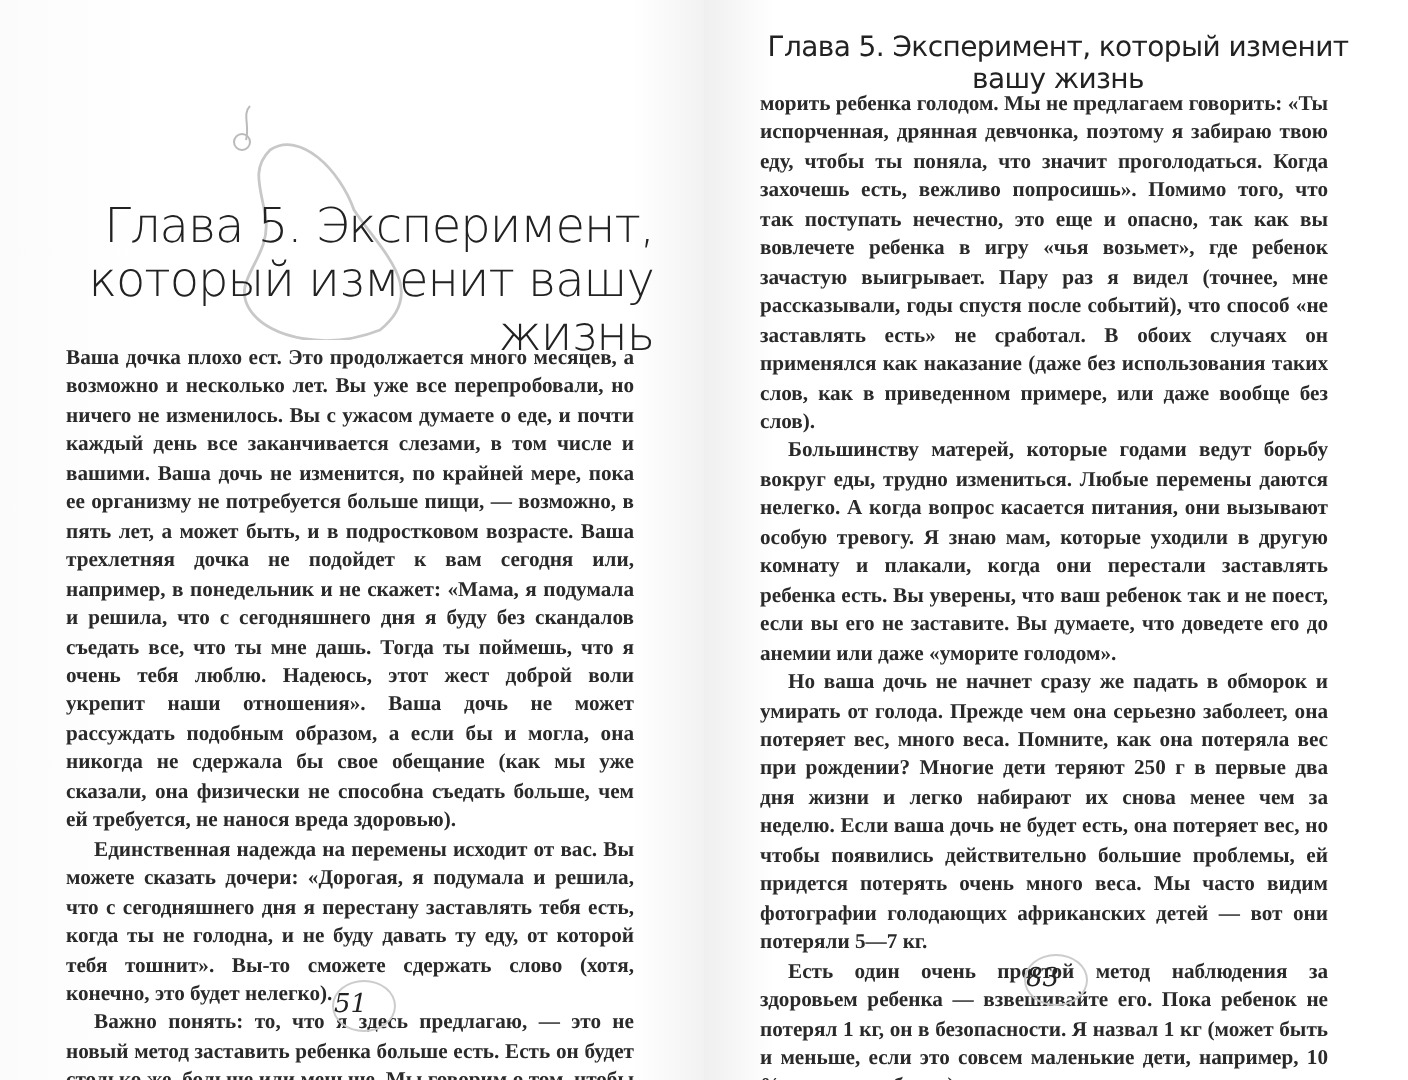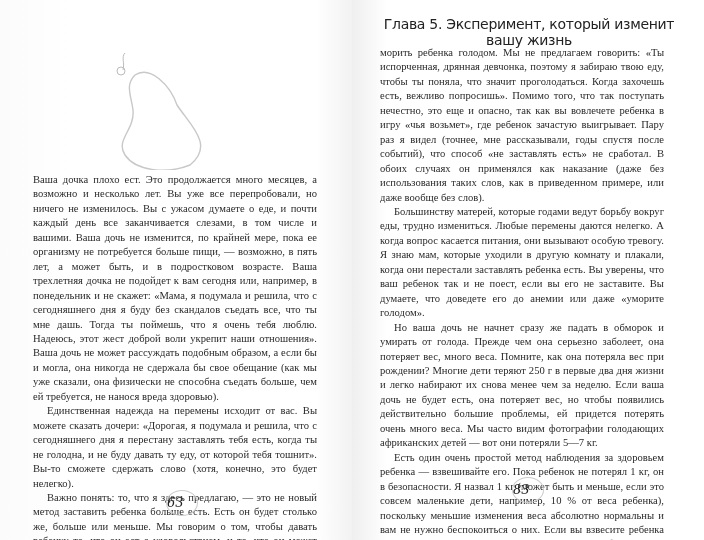--- a/index.html
+++ b/index.html
@@ -7,46 +7,50 @@
          font-family:"Liberation Serif", "DejaVu Serif", serif; color:#222; }
   .page { position:absolute; top:0; height:540px; }
   .page-left { left:0; width:352px; background:linear-gradient(to right,#fbfbfb,#fff 20%,#fff 90%,#f2f2f2); }
   .page-right { left:352px; width:352px; background:linear-gradient(to right,#efefef,#fff 10%,#fff); }
   .pear { position:absolute; left:95px; top:45px; width:120px; height:125px; }
   .chapter-title { position:absolute; right:25px; top:100px; text-align:right;
     font-family:"DejaVu Sans", sans-serif; font-weight:300; font-size:24px; line-height:27px; color:#222; letter-spacing:-0.5px; }
   .body-text { position:absolute; font-size:10.6px; line-height:14.45px; text-align:justify; color:#2a2a2a; }
   .left-text { left:33px; top:173px; width:284px; }
   .right-text { left:28px; top:46px; width:284px; }
-  .body-text p { margin:0; text-indent:0; }
+  .body-text p { margin:0; text-indent:0;font-weight:bold; }
   .body-text p.indent { text-indent:14px; }
   .running-head { position:absolute; left:12px; top:16px; width:330px; text-align:center;
      font-family:"DejaVu Sans", sans-serif; font-size:14px; color:#222; letter-spacing:-0.3px; }
   .page-num { position:absolute; top:490px; width:30px; height:24px; border-radius:50%;
      border:1px solid #ccc; font-family:"DejaVu Serif", serif; font-style:italic; font-size:13px;
      text-align:left; line-height:24px; color:#222; }
   .left-num { left:166px; }
   .right-num { left:160px; top:477px; }
 </style>
 </head>
 <body>
 
 <div class="page page-left">
   <svg class="pear" viewBox="0 0 120 125">
     <path d="M40 30 C 55 20, 75 40, 82 60 C 95 80, 120 100, 95 120 C 70 130, 40 125, 30 110 C 20 95, 40 85, 38 65 C 36 50, 30 40, 40 30 Z" fill="none" stroke="#c8c8c8" stroke-width="1.4"></path>
     <path d="M28 25 C 30 18, 26 12, 30 8" fill="none" stroke="#bbb" stroke-width="1"></path>
     <circle cx="26" cy="26" r="4" fill="none" stroke="#bbb" stroke-width="1"></circle>
   </svg>
+  <div class="chapter-title">
+    <div>Глава 5. Эксперимент,</div>
+    <div>который изменит вашу жизнь</div>
+  </div>
   <div class="body-text left-text">
     <p>Ваша дочка плохо ест. Это продолжается много месяцев, а возможно и несколько лет. Вы уже все перепробовали, но ничего не изменилось. Вы с ужасом думаете о еде, и почти каждый день все заканчивается слезами, в том числе и вашими. Ваша дочь не изменится, по крайней мере, пока ее организму не потребуется больше пищи, — возможно, в пять лет, а может быть, и в подростковом возрасте. Ваша трехлетняя дочка не подойдет к вам сегодня или, например, в понедельник и не скажет: «Мама, я подумала и решила, что с сегодняшнего дня я буду без скандалов съедать все, что ты мне дашь. Тогда ты поймешь, что я очень тебя люблю. Надеюсь, этот жест доброй воли укрепит наши отношения». Ваша дочь не может рассуждать подобным образом, а если бы и могла, она никогда не сдержала бы свое обещание (как мы уже сказали, она физически не способна съедать больше, чем ей требуется, не нанося вреда здоровью).</p>
     <p class="indent">Единственная надежда на перемены исходит от вас. Вы можете сказать дочери: «Дорогая, я подумала и решила, что с сегодняшнего дня я перестану заставлять тебя есть, когда ты не голодна, и не буду давать ту еду, от которой тебя тошнит». Вы-то сможете сдержать слово (хотя, конечно, это будет нелегко).</p>
     <p class="indent">Важно понять: то, что я здесь предлагаю, — это не новый метод заставить ребенка больше есть. Есть он будет столько же, больше или меньше. Мы говорим о том, чтобы давать ребенку то, что он ест с удовольствием, и то, что он может съесть за разумный срок, а не после двух часов слез, борьбы и рвоты.</p>
 
   </div>
-  <div class="page-num left-num">63</div>
+  <div class="page-num left-num">51</div>
 </div>
 
 <div class="page page-right">
   <div class="running-head">Глава 5. Эксперимент, который изменит вашу жизнь</div>
   <div class="body-text right-text">
     <p>морить ребенка голодом. Мы не предлагаем говорить: «Ты испорченная, дрянная девчонка, поэтому я забираю твою еду, чтобы ты поняла, что значит проголодаться. Когда захочешь есть, вежливо попросишь». Помимо того, что так поступать нечестно, это еще и опасно, так как вы вовлечете ребенка в игру «чья возьмет», где ребенок зачастую выигрывает. Пару раз я видел (точнее, мне рассказывали, годы спустя после событий), что способ «не заставлять есть» не сработал. В обоих случаях он применялся как наказание (даже без использования таких слов, как в приведенном примере, или даже вообще без слов).</p>
     <p class="indent">Большинству матерей, которые годами ведут борьбу вокруг еды, трудно измениться. Любые перемены даются нелегко. А когда вопрос касается питания, они вызывают особую тревогу. Я знаю мам, которые уходили в другую комнату и плакали, когда они перестали заставлять ребенка есть. Вы уверены, что ваш ребенок так и не поест, если вы его не заставите. Вы думаете, что доведете его до анемии или даже «уморите голодом».</p>
     <p class="indent">Но ваша дочь не начнет сразу же падать в обморок и умирать от голода. Прежде чем она серьезно заболеет, она потеряет вес, много веса. Помните, как она потеряла вес при рождении? Многие дети теряют 250 г в первые два дня жизни и легко набирают их снова менее чем за неделю. Если ваша дочь не будет есть, она потеряет вес, но чтобы появились действительно большие проблемы, ей придется потерять очень много веса. Мы часто видим фотографии голодающих африканских детей — вот они потеряли 5—7 кг.</p>
     <p class="indent">Есть один очень простой метод наблюдения за здоровьем ребенка — взвешивайте его. Пока ребенок не потерял 1 кг, он в безопасности. Я назвал 1 кг (может быть и меньше, если это совсем маленькие дети, например, 10 % от веса ребенка), поскольку меньшие изменения веса абсолютно нормальны и вам не нужно беспокоиться о них. Если вы взвесите ребенка до и после стакана воды, весы покажут, что он набрал 250 г, а если взвесить его</p>
   </div>

